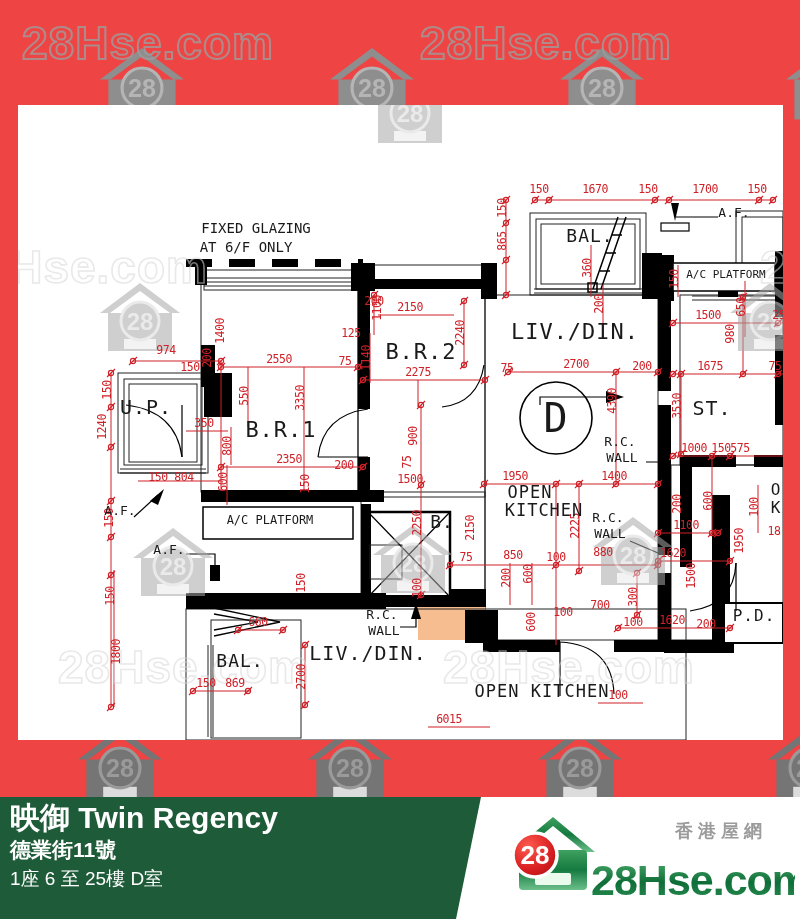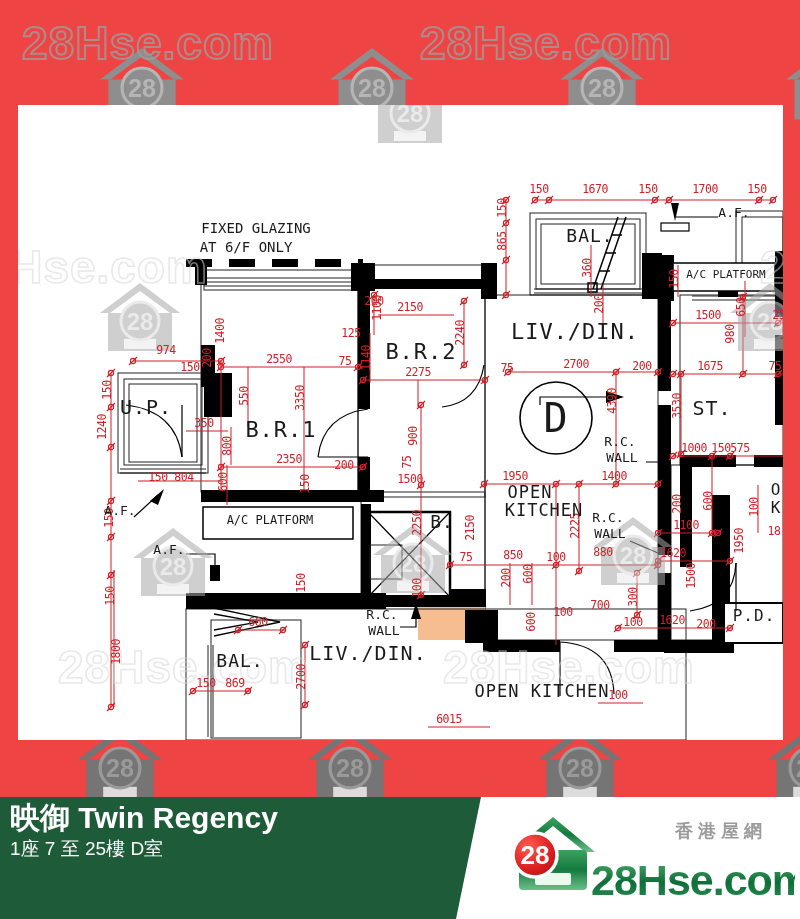--- a/index.html
+++ b/index.html
@@ -648,21 +648,22 @@
           <text x="364" y="514" class="lb-n">R.C.</text>
           <text x="366" y="530" class="lb-n">WALL</text>
         </g>
     </svg>
   </div>
 
   <div class="footer-white"></div>
   <div class="footer-green">
     <div class="fg-inner">
       <div class="f-title">映御 Twin Regency</div>
-      <div class="f-floor">1座 7 至 25樓 D室</div>
+      <div class="f-addr">德業街11號</div>
+      <div class="f-floor">1座 6 至 25樓 D室</div>
     </div>
   </div>
 
   <div class="logo">
     <svg width="300" height="110" viewBox="0 0 300 110">
       <defs>
         <linearGradient id="lg1" x1="0" y1="0" x2="0" y2="1">
           <stop offset="0" stop-color="#3fa15f"></stop>
             <stop offset="0.5" stop-color="#157a40"></stop>
             <stop offset="1" stop-color="#6cc08a"></stop>

